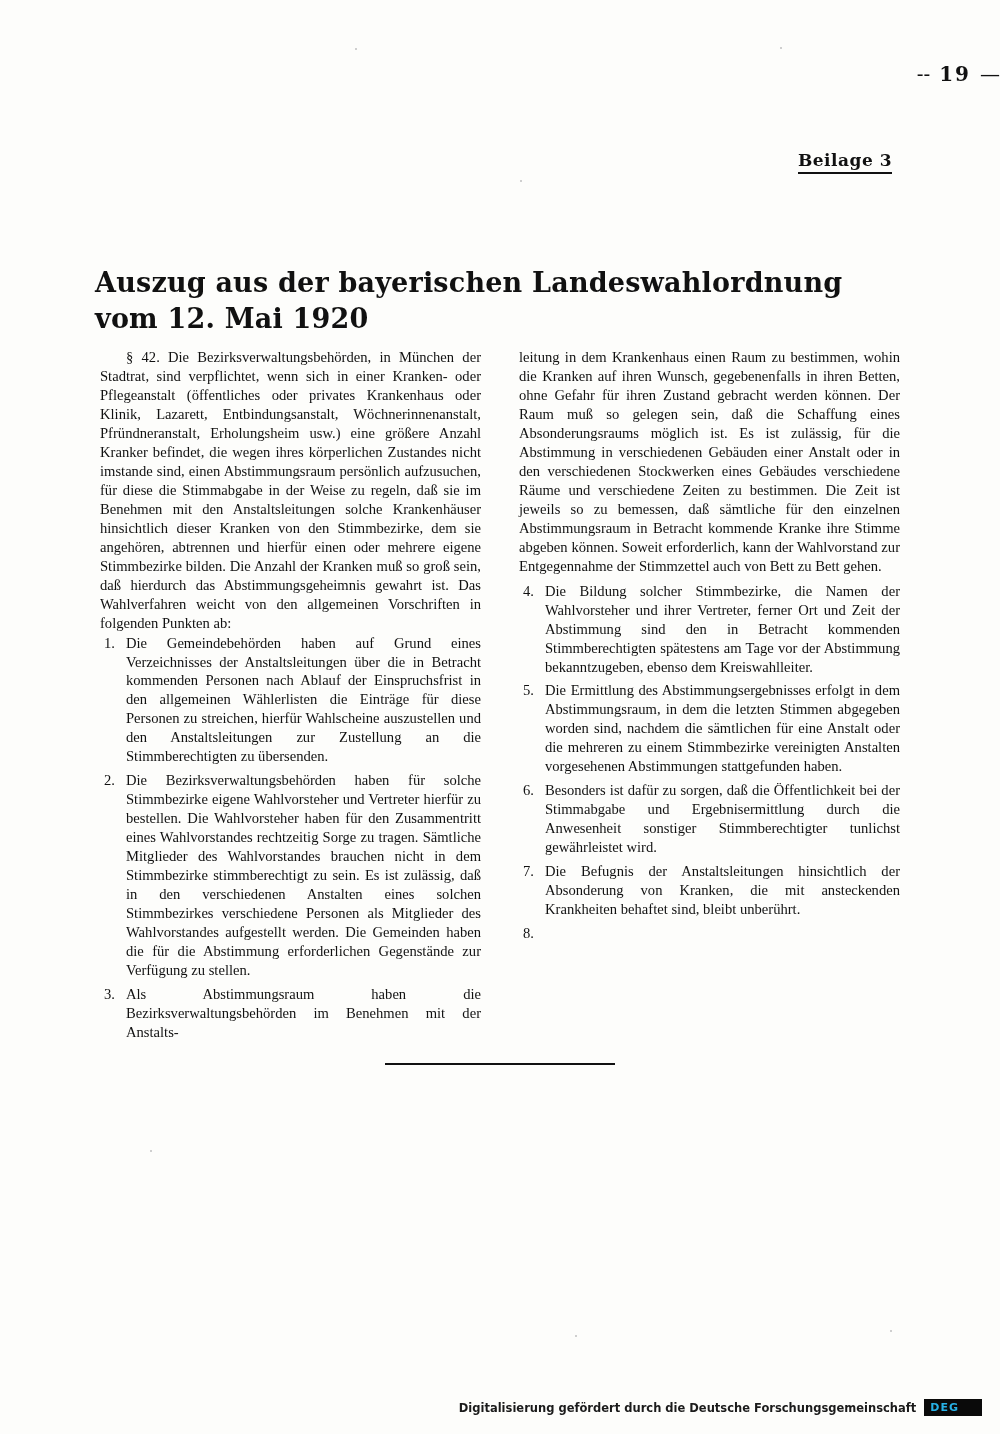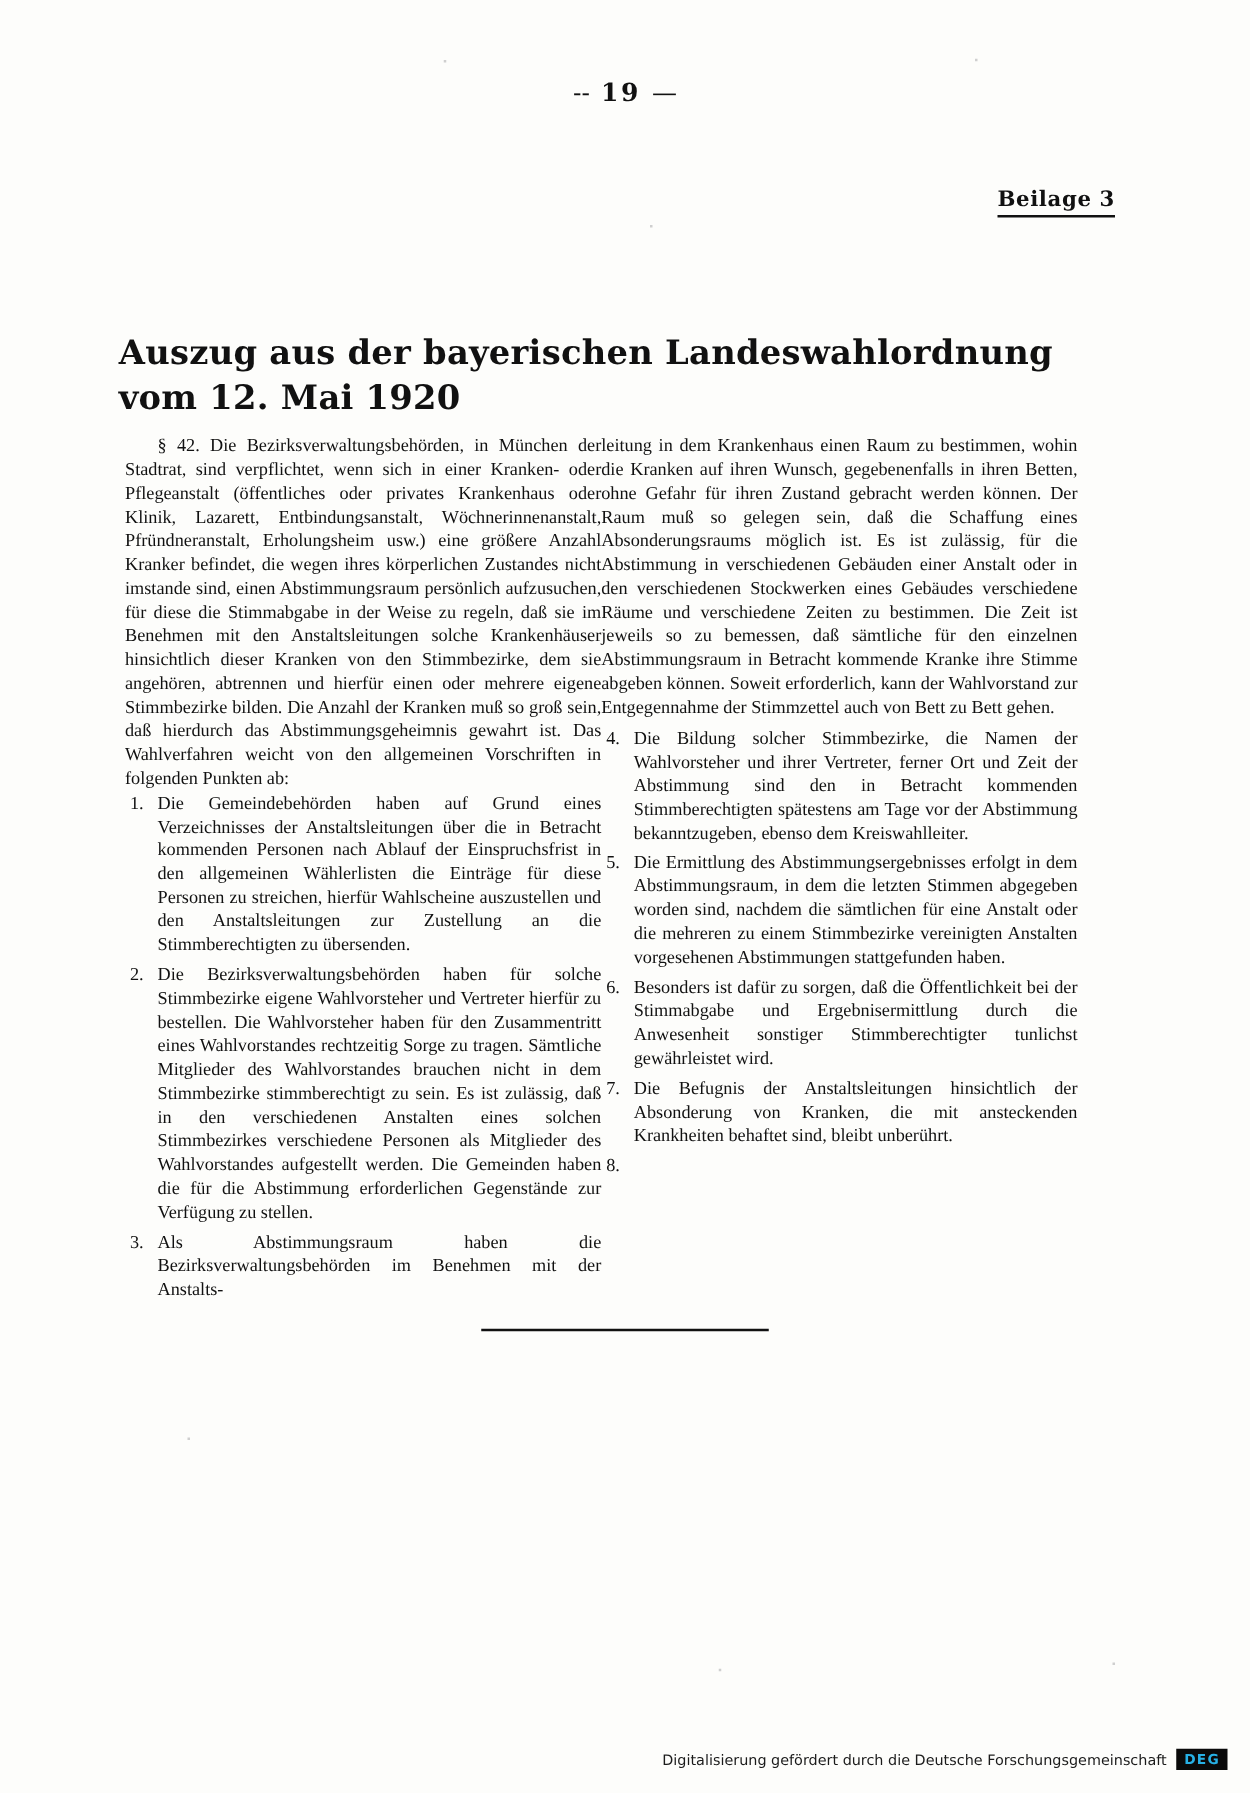--- a/index.html
+++ b/index.html
@@ -14,21 +14,21 @@
     background: #fdfdfb;
     font-family: "Liberation Serif", serif;
     color: #111;
     overflow: hidden;
   }
   .page-number {
     position: absolute;
     top: 62px;
     left: 0;
     width: 1000px;
-    text-align: center;
+    text-align: right;
     font-family: "DejaVu Serif", serif;
     font-size: 20px;
     font-weight: bold;
     letter-spacing: 2px;
   }
   .page-number .dashes {
     font-weight: normal;
     letter-spacing: 0;
   }
   .supplement {
@@ -56,20 +56,21 @@
     font-size: 27px;
     line-height: 1.34;
     letter-spacing: 0.2px;
   }
   .columns {
     position: absolute;
     top: 348px;
     left: 100px;
     width: 800px;
     display: flex;
+    gap: 38px;
   }
   .col {
     width: 381px;
     font-size: 14.6px;
     line-height: 1.30;
     text-align: justify;
     font-family: "Liberation Serif", serif;
   }
   .para {
     margin: 0 0 1px 0;
@@ -105,32 +106,32 @@
     position: absolute;
     bottom: 18px;
     right: 18px;
     display: flex;
     align-items: center;
     gap: 8px;
   }
   .footer-text {
     font-family: "DejaVu Sans", sans-serif;
     font-size: 11.5px;
-    font-weight: normal;
+    font-weight: bold;
     color: #1b1b1b;
     margin-left: 16px;
   }
   .deg-badge {
     background: #0a0a0a;
     color: #fff;
     font-family: "DejaVu Sans", sans-serif;
     font-size: 11px;
     font-weight: bold;
     letter-spacing: 1px;
-    padding: 2px 6px 2px 6px;
+    padding: 2px 23px 2px 6px;
   }
   .deg-badge span { color: #27b1e6; }
   
   .speck {
     position: absolute;
     background: #cfcfcf;
     width: 2px; height: 2px;
   }
 </style>
 </head>

